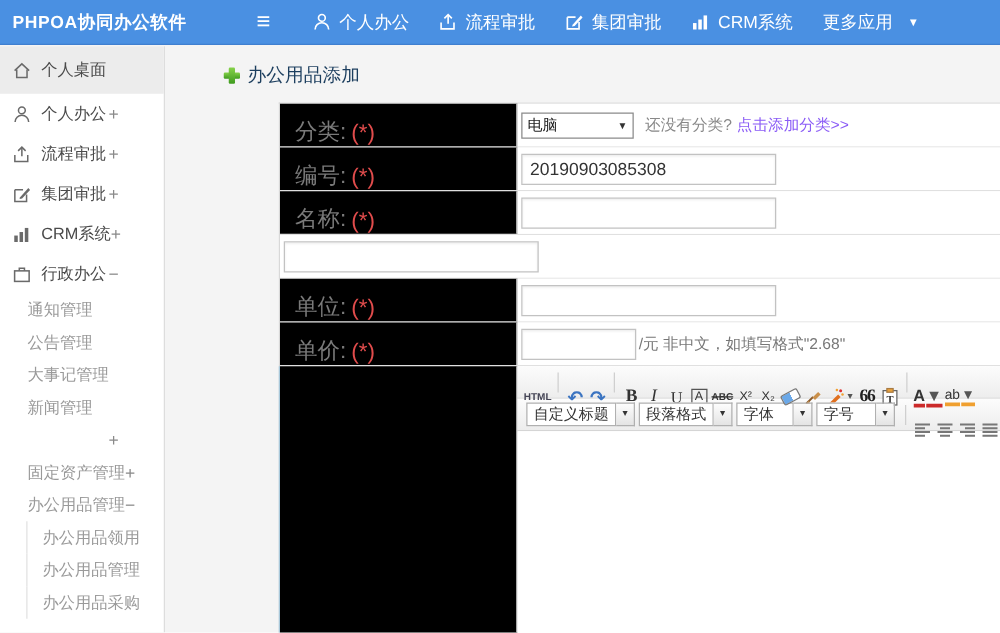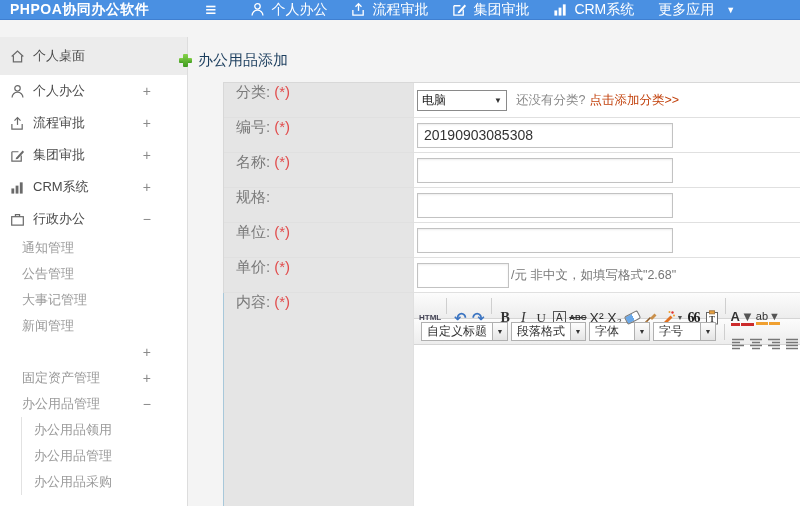--- a/index.html
+++ b/index.html
@@ -6,34 +6,34 @@
   html,body { width:800px; height:506px; overflow:hidden; }
   body {
     position:relative;
     font-family:"Liberation Sans","DejaVu Sans",sans-serif;
     background:#f4f4f4;
     font-size:13px;
   }
 
   
   .topbar {
-    position:absolute; top:0; left:0; width:800px; height:20px;
+    position:absolute; top:0; left:0; width:800px; height:36px;
     background:#4a90e2; border-bottom:1px solid #3f7fd0;
     display:flex; align-items:center; color:#fff;
   }
   .logo { font-size:14px; font-weight:bold; padding-left:10px; letter-spacing:.5px; }
   .hamburger { margin-left:56px; font-size:19px; line-height:1; cursor:pointer; }
   .topnav { display:flex; align-items:center; margin-left:34px; }
   .topnav-item { display:flex; align-items:center; margin-right:24px; cursor:pointer; font-size:14px; }
   .topnav-item svg { margin-right:6px; display:block; }
   .topnav-caret { font-size:9px; margin-left:12px; }
 
   
   .sidebar {
-    position:absolute; top:37px; left:0; width:188px; bottom:0;
+    position:absolute; top:37px; left:0; width:132px; bottom:0;
     background:#fff; border-right:1px solid #ddd;
   }
   .side-item { display:flex; align-items:center; cursor:pointer; padding-right:36px; }
   .side-item.lv0 { height:32px; padding-left:10px; color:#4a4a4a; }
   .side-item.lv0.first { height:38px; background:#ececec; }
   .side-item.lv0 svg { margin-right:8px; flex:none; }
   .side-item.lv1 { height:26px; padding-left:22px; color:#9a9a9a; }
   .side-item.lv2 { height:26px; padding-left:33px; margin-left:21px; padding-left:12px; border-left:1px solid #e2e2e2; color:#9a9a9a; }
   .side-label { white-space:nowrap; }
   .side-ind { margin-left:auto; color:#8a8a8a; font-size:14px; line-height:1; }
@@ -49,61 +49,61 @@
   .page-title-text { font-size:15px; font-weight:normal; color:#1c3e5e; }
 
   
   .form-table {
     position:absolute; left:62px; top:45px; width:600px;
     border:1px solid #d8d8d8; border-bottom:none; background:#fff;
   }
   .frow { display:flex; height:35px; border-bottom:1px solid #e0e0e0; }
   .frow.content { height:330px; border-left:1px solid #a8c8da; margin-left:-1px; }
   .fl {
-    width:190px; flex:none; background:#e5e5e5; border-right:1px solid #e0e0e0;
-    display:flex; align-items:flex-start; padding-left:12px; color:#7a7a7a; font-size:15px;
+    width:190px; flex:none; background:#000000; border-right:1px solid #e0e0e0;
+    display:flex; align-items:flex-end; padding-left:12px; color:#7a7a7a; font-size:18px;
   }
   .req { color:#e14c4c; margin-left:4px; }
   .fv { flex:1; background:#fff; display:flex; align-items:center; }
   .inp {
-    width:256px; height:25px; margin-left:3px; border:1px solid #c2c2c2;
+    width:204px; height:25px; margin-left:3px; border:1px solid #c2c2c2;
     box-shadow:inset 0 1px 2px rgba(0,0,0,.08);
     font-size:14px; color:#333; padding:0 6px;
     font-family:"Liberation Sans","DejaVu Sans",sans-serif;
   }
   .inp.small { width:92px; }
   .sel {
     margin-left:3px; width:90px; height:21px; border:1px solid #8a8a8a; background:#fff;
     display:flex; align-items:center; justify-content:space-between;
     padding:0 4px; font-size:12px; color:#222; cursor:pointer;
   }
   .sel-caret { font-size:8px; color:#333; }
   .hint { color:#888; font-size:12.5px; margin-left:9px; }
-  .linktext { color:#c2410c; font-size:12.5px; margin-left:4px; cursor:pointer; }
+  .linktext { color:#8b5cf6; font-size:12.5px; margin-left:4px; cursor:pointer; }
   .suffix { color:#777; font-size:12.5px; margin-left:2px; white-space:nowrap; }
 
   
   .fv.editor { display:block; padding:0; }
   .ed-toolbar {
     height:26px; display:flex; align-items:center; padding:0 4px;
     background:linear-gradient(#fcfcfc,#ededed); border-bottom:1px solid #d5d5d5;
   }
   .tsep { width:1px; height:16px; background:#cfcfcf; margin:0 4px; flex:none; }
   .tbtn {
     min-width:18px; height:20px; display:flex; align-items:center; justify-content:center;
     font-size:12px; color:#333; cursor:pointer; flex:none; padding:0 1px;margin-top:24px;
   }
   .tbtn.src { font-size:8px; color:#445; font-weight:bold; letter-spacing:0; }
   .tbtn.undo,.tbtn.redo { color:#3b74c1; font-size:15px; font-weight:bold; }
   .tbtn.b { font-weight:bold; font-family:"Liberation Serif","DejaVu Serif",serif; font-size:14px; }
   .tbtn.i { font-style:italic; font-family:"Liberation Serif","DejaVu Serif",serif; font-size:14px; }
   .tbtn.u { text-decoration:underline; font-family:"Liberation Serif","DejaVu Serif",serif; font-size:13px; }
   .tbtn.abox span { border:1px solid #555; font-size:10px; padding:0 2px; line-height:12px; }
   .tbtn.strike { font-size:8px; text-decoration:line-through; font-weight:bold; }
-  .tbtn.supsub { font-size:14px; }
+  .tbtn.supsub { font-size:10px; }
   .eraser { width:15px; height:9px; border:1px solid #777; border-radius:2px;
     background:linear-gradient(90deg,#6aa8e8 55%,#fff 45%); transform:rotate(-28deg); }
   .tbtn.quote { font-family:"Liberation Serif","DejaVu Serif",serif; font-weight:bold; font-size:14px; letter-spacing:-1px; color:#222; }
   .mini-caret { font-size:7px; color:#555; margin-left:1px; }
   .tbtn.fontcolor span { font-size:13px; font-weight:bold; border-bottom:3px solid #cc2b2b; line-height:13px; }
   .tbtn.highlight span { font-size:11px; font-weight:normal; border-bottom:3px solid #f0a030; line-height:12px; }
   .combo { display:flex; margin-left:3px; flex:none; cursor:pointer; }
   .combo-txt { border:1px solid #b0b0b0; background:#fff; height:19px; line-height:17px;
     padding:0 5px; font-size:12px; color:#333; white-space:nowrap; }
   .combo-car { border:1px solid #b0b0b0; border-left:none; width:15px; height:19px;
@@ -276,23 +276,20 @@
       <div class="fl">
         <span>名称:</span>
         <span class="req">(*)</span>
       </div>
       <div class="fv">
         <input class="inp" type="text" value="" style="">
       </div>
     </div>
 
     <div class="frow">
-      <div class="fl">
-        <span>规格:</span>
-      </div>
       <div class="fv">
         <input class="inp" type="text" value="" style="">
       </div>
     </div>
 
     <div class="frow">
       <div class="fl">
         <span>单位:</span>
         <span class="req">(*)</span>
       </div>

